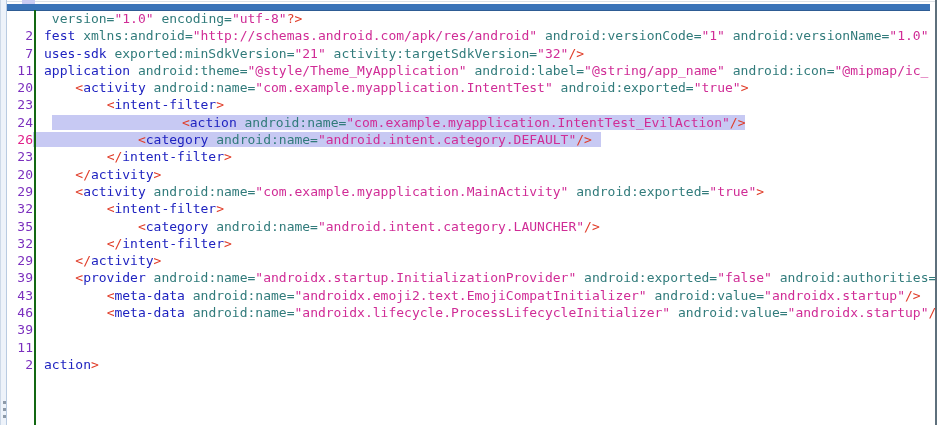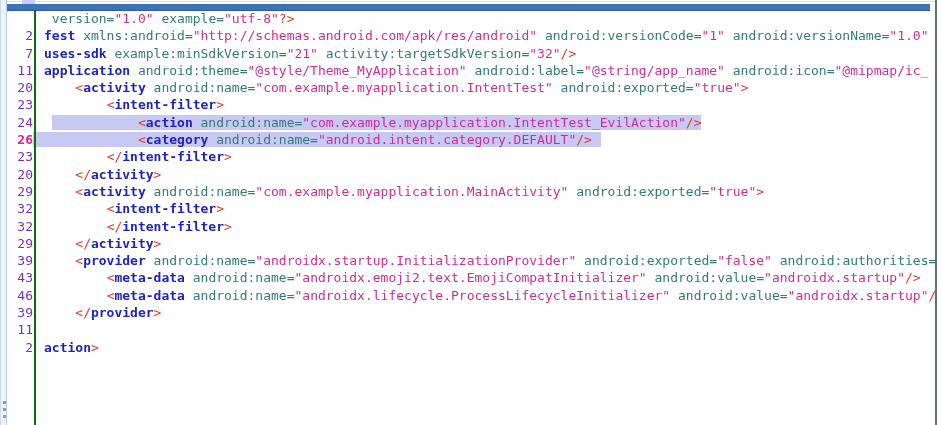--- a/index.html
+++ b/index.html
@@ -11,62 +11,63 @@
   .artifact-square{position:absolute;left:22px;top:0;width:13px;height:4px;background:var(--artifact);}
   .top-bar{position:absolute;left:3px;top:4px;width:927px;height:6px;background:var(--topbar);border-bottom:1px solid var(--topbar-edge);}
   .splitter{position:absolute;left:0;top:0;width:7px;height:425px;background:var(--splitter-bg);
     border-left:1px solid #cdd9e8;border-right:1px solid var(--splitter-border);box-sizing:border-box;}
   .grip-dot{position:absolute;left:2px;width:3px;height:3px;background:var(--grip-dot);}
   .right-border{position:absolute;left:935px;top:0;width:2px;height:425px;background:var(--right-border);}
   .gutter-line{position:absolute;left:34px;top:10px;width:2px;height:415px;background:var(--gutter-line);}
   .editor{position:absolute;left:8px;top:10px;width:927px;height:415px;overflow:hidden;cursor:text;}
   .code-row{display:flex;height:17.3px;line-height:17.3px;font-size:13px;white-space:pre;}
   .gutter-num{width:25px;flex:0 0 25px;text-align:right;color:var(--line-number);}
-  .gutter-num.current{color:var(--current-line-number);font-weight:bold;}
+  .gutter-num.current{color:var(--current-line-number);}
   .code-pre{margin:0;padding:0 0 0 11px;font:inherit;line-height:inherit;white-space:pre;}
   .tk-pl{color:var(--plain);}
-  .tk-tag{color:var(--tag);font-weight:bold;}
+  .tk-tag{color:var(--tag);font-weight:normal;}
   .tk-at{color:var(--attr);}
   .tk-val{color:var(--value);}
   .tk-d{color:var(--delim);}
-  .sel{background:var(--selection);}
+  .sel{background:var(--selection);padding-left:44px;}
   .sel-full{margin-left:-11px;padding-left:11px;padding-right:9px;}
 </style>
 </head>
 <body>
 
 <div class="top-hairline"></div>
 <div class="artifact-square"></div>
 <div class="top-bar"></div>
 
 <div class="splitter">
   <span class="grip-dot" style="top:401px"></span>
   <span class="grip-dot" style="top:408px"></span>
   <span class="grip-dot" style="top:415px"></span>
 </div>
 
 <div class="editor">
   <div>
-      <div class="code-row"><div class="gutter-num"></div><pre class="code-pre"><span class="tk-pl"> </span><span class="tk-at">version=</span><span class="tk-val">"1.0"</span><span class="tk-pl"> </span><span class="tk-at">example=</span><span class="tk-val">"utf-8"</span><span class="tk-d">?&gt;</span></pre></div>
+      <div class="code-row"><div class="gutter-num"></div><pre class="code-pre"><span class="tk-pl"> </span><span class="tk-at">version=</span><span class="tk-val">"1.0"</span><span class="tk-pl"> </span><span class="tk-at">encoding=</span><span class="tk-val">"utf-8"</span><span class="tk-d">?&gt;</span></pre></div>
       <div class="code-row"><div class="gutter-num">2</div><pre class="code-pre"><span class="tk-tag">fest</span><span class="tk-pl"> </span><span class="tk-at">xmlns:android=</span><span class="tk-val">"http://schemas.android.com/apk/res/android"</span><span class="tk-pl"> </span><span class="tk-at">android:versionCode=</span><span class="tk-val">"1"</span><span class="tk-pl"> </span><span class="tk-at">android:versionName=</span><span class="tk-val">"1.0"</span></pre></div>
-      <div class="code-row"><div class="gutter-num">7</div><pre class="code-pre"><span class="tk-tag">uses-sdk</span><span class="tk-pl"> </span><span class="tk-at">example:minSdkVersion=</span><span class="tk-val">"21"</span><span class="tk-pl"> </span><span class="tk-at">activity:targetSdkVersion=</span><span class="tk-val">"32"</span><span class="tk-d">/&gt;</span></pre></div>
+      <div class="code-row"><div class="gutter-num">7</div><pre class="code-pre"><span class="tk-tag">uses-sdk</span><span class="tk-pl"> </span><span class="tk-at">exported:minSdkVersion=</span><span class="tk-val">"21"</span><span class="tk-pl"> </span><span class="tk-at">activity:targetSdkVersion=</span><span class="tk-val">"32"</span><span class="tk-d">/&gt;</span></pre></div>
       <div class="code-row"><div class="gutter-num">11</div><pre class="code-pre"><span class="tk-tag">application</span><span class="tk-pl"> </span><span class="tk-at">android:theme=</span><span class="tk-val">"@style/Theme_MyApplication"</span><span class="tk-pl"> </span><span class="tk-at">android:label=</span><span class="tk-val">"@string/app_name"</span><span class="tk-pl"> </span><span class="tk-at">android:icon=</span><span class="tk-val">"@mipmap/ic_</span></pre></div>
       <div class="code-row"><div class="gutter-num">20</div><pre class="code-pre"><span class="tk-pl">    </span><span class="tk-d">&lt;</span><span class="tk-tag">activity</span><span class="tk-pl"> </span><span class="tk-at">android:name=</span><span class="tk-val">"com.example.myapplication.IntentTest"</span><span class="tk-pl"> </span><span class="tk-at">android:exported=</span><span class="tk-val">"true"</span><span class="tk-d">&gt;</span></pre></div>
       <div class="code-row"><div class="gutter-num">23</div><pre class="code-pre"><span class="tk-pl">        </span><span class="tk-d">&lt;</span><span class="tk-tag">intent-filter</span><span class="tk-d">&gt;</span></pre></div>
       <div class="code-row"><div class="gutter-num">24</div><pre class="code-pre"><span class="tk-pl"> </span><span class="sel"><span class="tk-pl">           </span><span class="tk-d">&lt;</span><span class="tk-tag">action</span><span class="tk-pl"> </span><span class="tk-at">android:name=</span><span class="tk-val">"com.example.myapplication.IntentTest_EvilAction"</span><span class="tk-d">/&gt;</span></span></pre></div>
       <div class="code-row"><div class="gutter-num current">26</div><pre class="code-pre"><span class="sel sel-full"><span class="tk-pl">            </span><span class="tk-d">&lt;</span><span class="tk-tag">category</span><span class="tk-pl"> </span><span class="tk-at">android:name=</span><span class="tk-val">"android.intent.category.DEFAULT"</span><span class="tk-d">/&gt;</span></span></pre></div>
       <div class="code-row"><div class="gutter-num">23</div><pre class="code-pre"><span class="tk-pl">        </span><span class="tk-d">&lt;/</span><span class="tk-tag">intent-filter</span><span class="tk-d">&gt;</span></pre></div>
       <div class="code-row"><div class="gutter-num">20</div><pre class="code-pre"><span class="tk-pl">    </span><span class="tk-d">&lt;/</span><span class="tk-tag">activity</span><span class="tk-d">&gt;</span></pre></div>
       <div class="code-row"><div class="gutter-num">29</div><pre class="code-pre"><span class="tk-pl">    </span><span class="tk-d">&lt;</span><span class="tk-tag">activity</span><span class="tk-pl"> </span><span class="tk-at">android:name=</span><span class="tk-val">"com.example.myapplication.MainActivity"</span><span class="tk-pl"> </span><span class="tk-at">android:exported=</span><span class="tk-val">"true"</span><span class="tk-d">&gt;</span></pre></div>
       <div class="code-row"><div class="gutter-num">32</div><pre class="code-pre"><span class="tk-pl">        </span><span class="tk-d">&lt;</span><span class="tk-tag">intent-filter</span><span class="tk-d">&gt;</span></pre></div>
+      <div class="code-row"><div class="gutter-num">35</div><pre class="code-pre"><span class="tk-pl">            </span><span class="tk-d">&lt;</span><span class="tk-tag">category</span><span class="tk-pl"> </span><span class="tk-at">android:name=</span><span class="tk-val">"android.intent.category.LAUNCHER"</span><span class="tk-d">/&gt;</span></pre></div>
       <div class="code-row"><div class="gutter-num">32</div><pre class="code-pre"><span class="tk-pl">        </span><span class="tk-d">&lt;/</span><span class="tk-tag">intent-filter</span><span class="tk-d">&gt;</span></pre></div>
       <div class="code-row"><div class="gutter-num">29</div><pre class="code-pre"><span class="tk-pl">    </span><span class="tk-d">&lt;/</span><span class="tk-tag">activity</span><span class="tk-d">&gt;</span></pre></div>
       <div class="code-row"><div class="gutter-num">39</div><pre class="code-pre"><span class="tk-pl">    </span><span class="tk-d">&lt;</span><span class="tk-tag">provider</span><span class="tk-pl"> </span><span class="tk-at">android:name=</span><span class="tk-val">"androidx.startup.InitializationProvider"</span><span class="tk-pl"> </span><span class="tk-at">android:exported=</span><span class="tk-val">"false"</span><span class="tk-pl"> </span><span class="tk-at">android:authorities=</span></pre></div>
       <div class="code-row"><div class="gutter-num">43</div><pre class="code-pre"><span class="tk-pl">        </span><span class="tk-d">&lt;</span><span class="tk-tag">meta-data</span><span class="tk-pl"> </span><span class="tk-at">android:name=</span><span class="tk-val">"androidx.emoji2.text.EmojiCompatInitializer"</span><span class="tk-pl"> </span><span class="tk-at">android:value=</span><span class="tk-val">"androidx.startup"</span><span class="tk-d">/&gt;</span></pre></div>
       <div class="code-row"><div class="gutter-num">46</div><pre class="code-pre"><span class="tk-pl">        </span><span class="tk-d">&lt;</span><span class="tk-tag">meta-data</span><span class="tk-pl"> </span><span class="tk-at">android:name=</span><span class="tk-val">"androidx.lifecycle.ProcessLifecycleInitializer"</span><span class="tk-pl"> </span><span class="tk-at">android:value=</span><span class="tk-val">"androidx.startup"</span><span class="tk-d">/</span></pre></div>
-      <div class="code-row"><div class="gutter-num">39</div><pre class="code-pre"><span class="tk-pl">    </span><span class="tk-d">&lt;/</span><span class="tk-tag">provider</span><span class="tk-d">&gt;</span></pre></div>
+      <div class="code-row"><div class="gutter-num">39</div></div>
       <div class="code-row"><div class="gutter-num">11</div></div>
       <div class="code-row"><div class="gutter-num">2</div><pre class="code-pre"><span class="tk-tag">action</span><span class="tk-d">&gt;</span></pre></div>
     </div>
 </div>
 
 <div class="gutter-line"></div>
 <div class="right-border"></div>
 
 </body></html>

